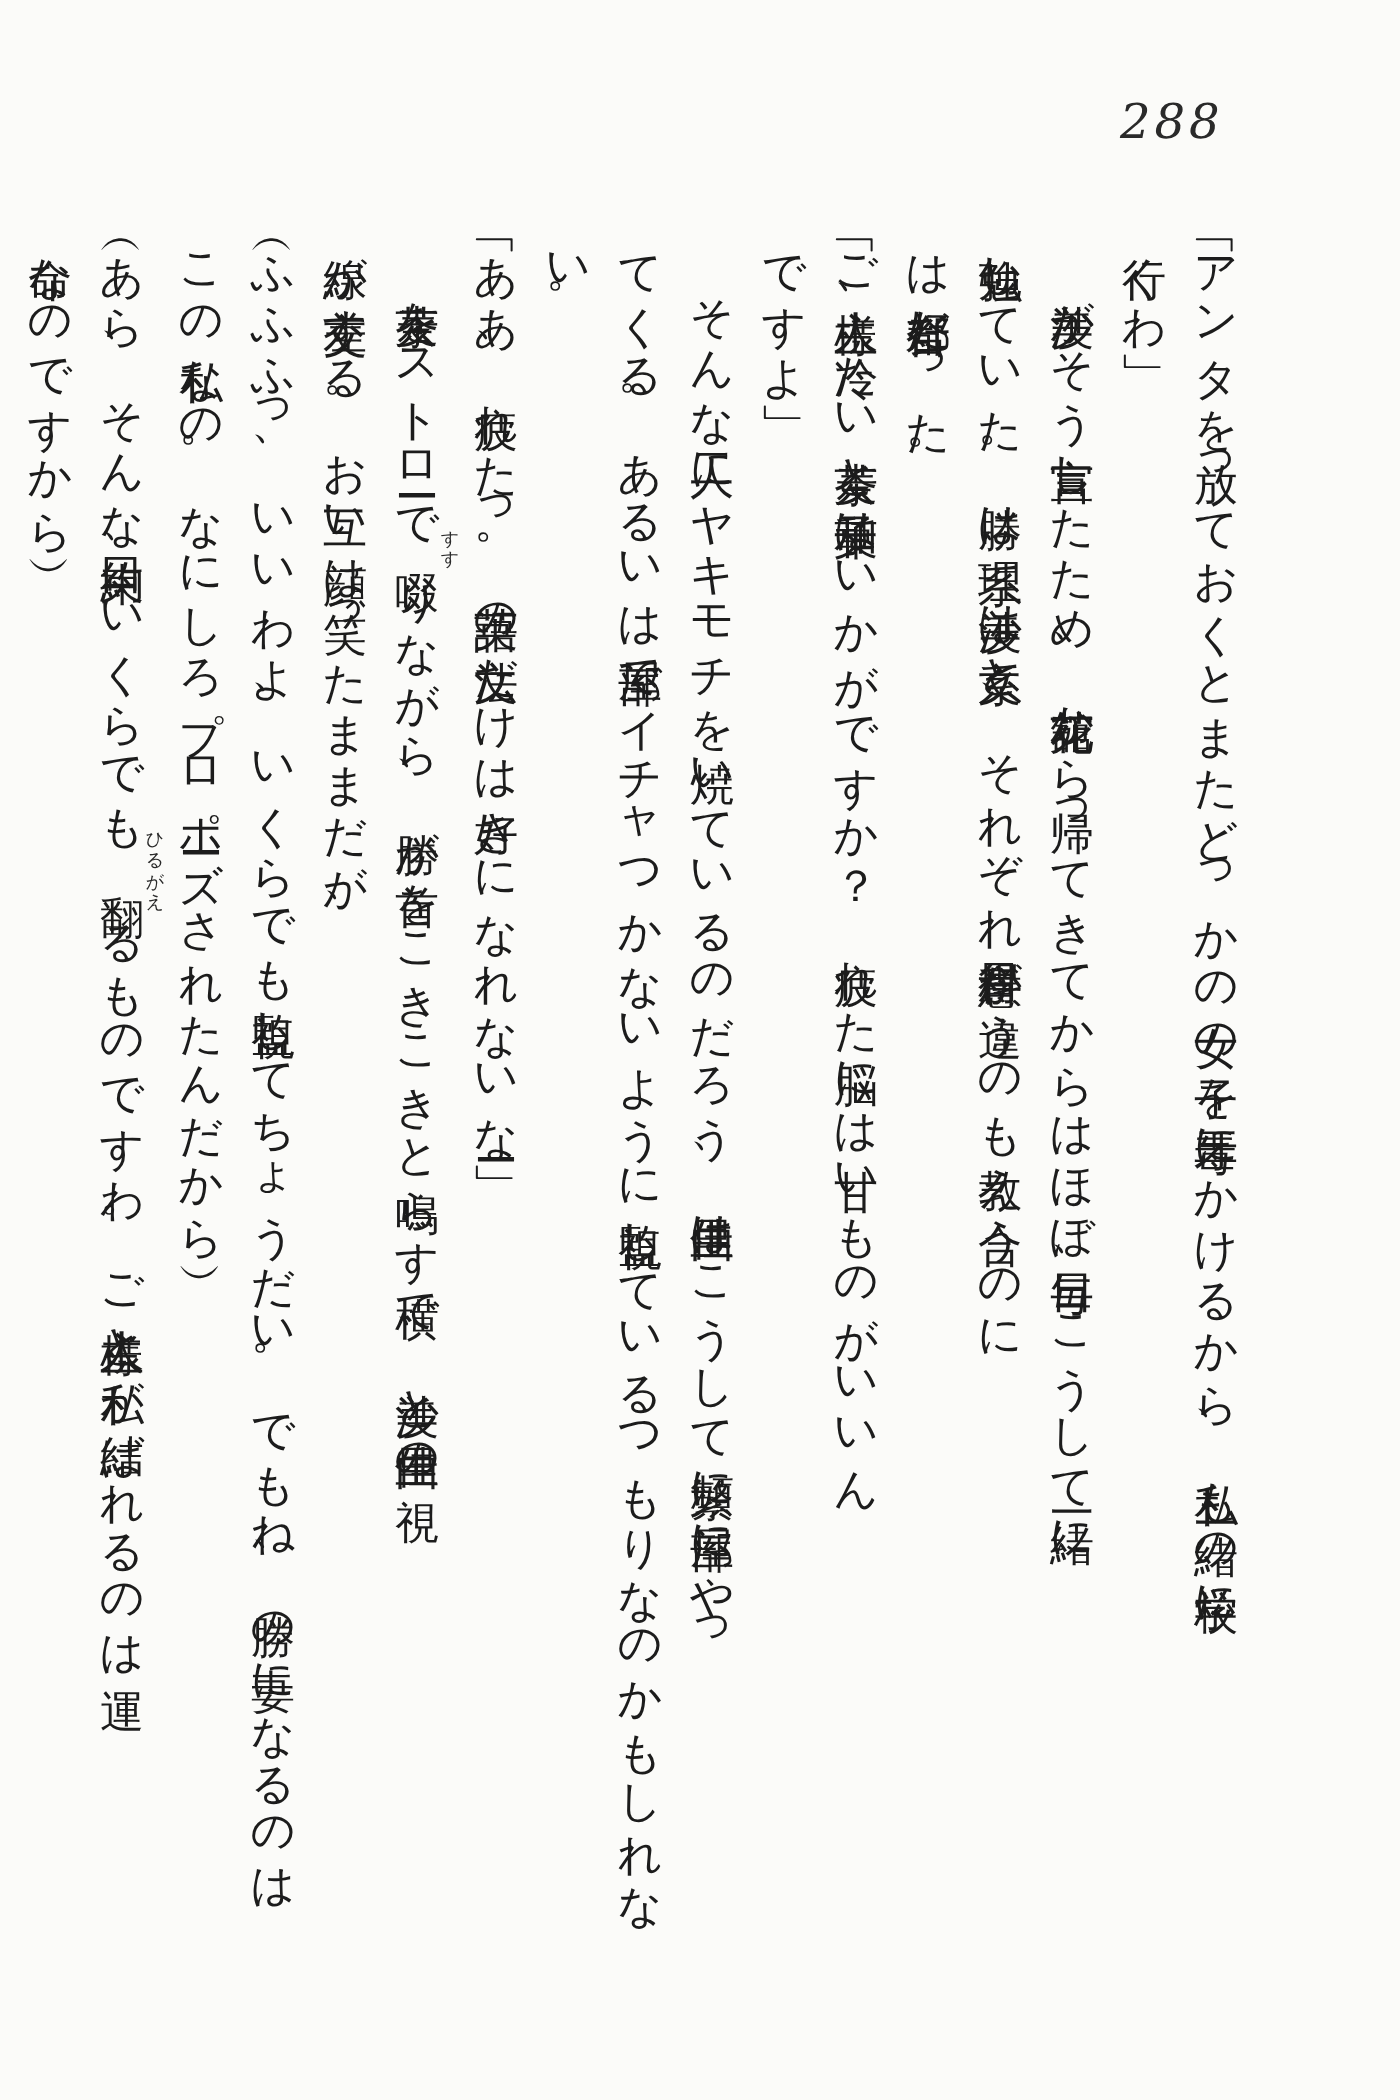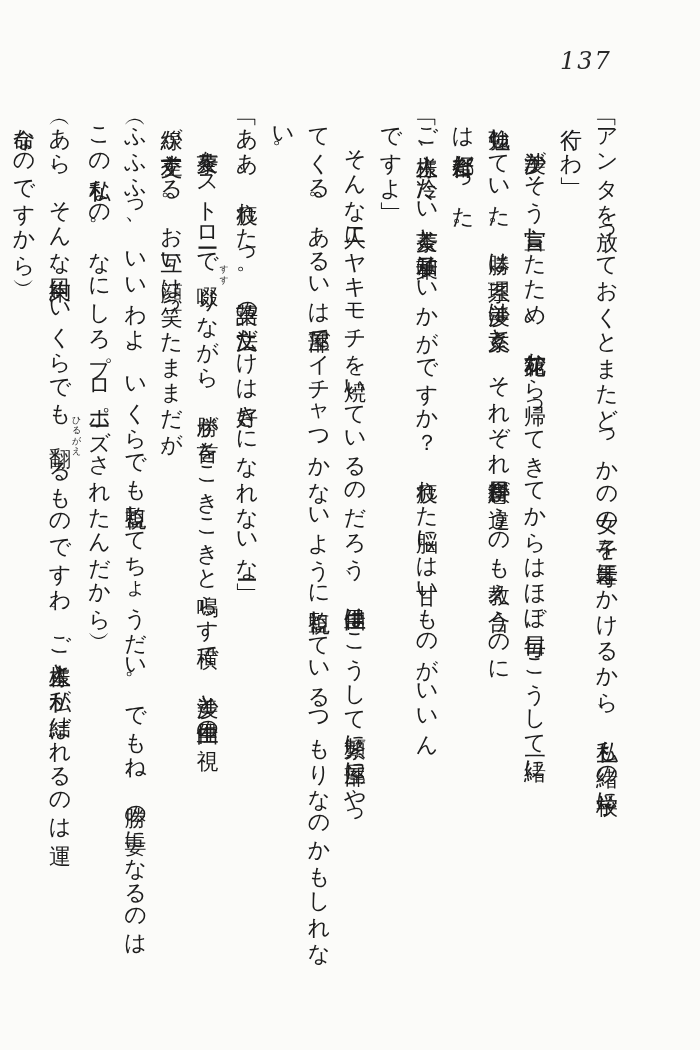--- a/index.html
+++ b/index.html
@@ -46,21 +46,21 @@
   ruby rt {
     font-size: 9px;
     letter-spacing: 0;
     color: #2a2a2a;
   }
 </style>
 </head>
 <body>
 
 <div class="book-page">
-  <div class="page-number">137</div>
+  <div class="page-number">288</div>
 
   <div class="text-block">
       <div class="tcol">「アンタを放っておくとまたどっかの女の子を毒牙にかけるから、私も一緒の学校に</div>
       <div class="tcol">行くわ」</div>
       <div class="tcol indent">美沙がそう宣言したため、舘花苑から帰ってきてからはほぼ毎日、こうして一緒に</div>
       <div class="tcol">勉強していた。勝は理系、美沙は文系と、それぞれ得意科目が違うのも教え合うのに</div>
       <div class="tcol">は好都合だった。</div>
       <div class="tcol">「ご主人様、冷たい麦茶と和菓子はいかがですか？　疲れた脳には甘いものがいいん</div>
       <div class="tcol">ですよ」</div>
       <div class="tcol indent">そんな二人にヤキモチを焼いているのだろう、由佳里はこうして頻繁に部屋にやっ</div>

